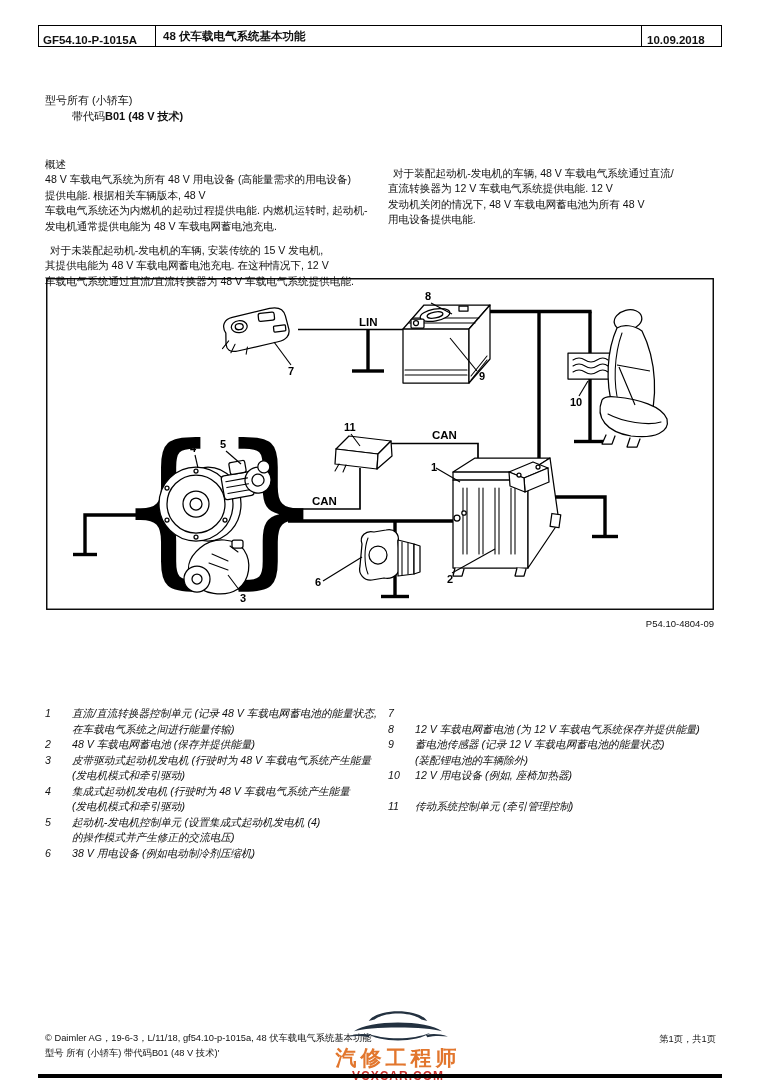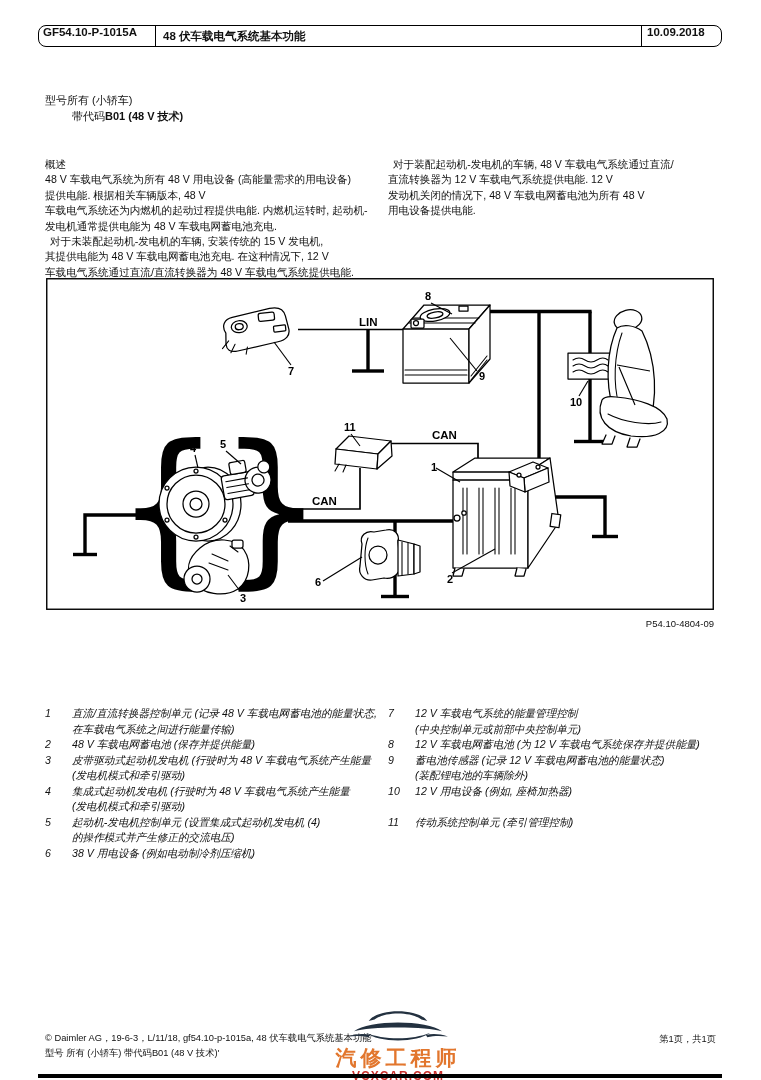--- a/index.html
+++ b/index.html
@@ -2,33 +2,33 @@
 <html><head>
 <meta charset="utf-8">
 <style>
   html,body{margin:0;padding:0;background:#fff;}
   .page{position:relative;width:761px;height:1080px;background:#fff;overflow:hidden;
         font-family:"Liberation Sans","DejaVu Sans",sans-serif;color:#111;}
   
   .hdr{position:absolute;left:38px;top:25px;width:684px;height:22px;box-sizing:border-box;
        border-top:1.6px solid #000;border-bottom:1.6px solid #000;
        border-left:1.2px solid #000;border-right:1.2px solid #000;
-       display:flex;align-items:flex-start;font-size:11.5px;font-weight:bold;border-radius:8px;}
+       display:flex;align-items:flex-end;font-size:11.5px;font-weight:bold;}
   .hdr .c1{width:112px;padding-left:4px;flex:none;}
   .hdr .c2{flex:1;height:100%;display:flex;align-items:center;padding-left:7px;
            border-left:1.2px solid #000;border-right:1.2px solid #000;}
   .hdr .c3{width:74px;padding-left:5px;flex:none;}
   
   .model{position:absolute;left:45px;top:92px;font-size:11px;line-height:16px;}
   .model .ind{padding-left:27px;}
   
   .col{position:absolute;font-size:10.6px;line-height:15.4px;white-space:nowrap;}
   #ovl{left:45px;top:157px;width:340px;}
   #ovr{left:388px;top:157px;width:335px;}
-  .col .ind-sm{padding-left:5px;}
+  .col .ind-sm{padding-left:5px;margin-top:9px;}
   
   .figwrap{position:absolute;left:46px;top:278px;width:668px;height:332px;}
   .frame{fill:none;stroke:#000;stroke-width:1.4;}
   .w{stroke:#000;stroke-width:3.4;fill:none;}
   .t{stroke:#000;stroke-width:1.7;fill:none;}
   .ld{stroke:#000;stroke-width:1.15;fill:none;}
   .c{fill:#fff;stroke:#000;stroke-width:1.25;stroke-linejoin:round;stroke-linecap:round;}
   .cn{fill:none;stroke:#000;stroke-width:1.05;stroke-linejoin:round;stroke-linecap:round;}
   .n{font:bold 11px "Liberation Sans",sans-serif;fill:#000;}
   .bus{font:bold 11.5px "Liberation Sans",sans-serif;fill:#000;}
@@ -284,24 +284,20 @@
       <span class="num">6</span>
       <span>
           <div>38 V 用电设备 (例如电动制冷剂压缩机)</div>
         </span>
     </div>
   </div>
 
   <div class="legend" id="lgr">
     <div class="li">
       <span class="num">7</span>
-      <span>
-        <div>12 V 车载电气系统的能量管理控制</div>
-          <div>(中央控制单元或前部中央控制单元)</div>
-      </span>
     </div>
     <div class="li">
       <span class="num">8</span>
       <span>
           <div>12 V 车载电网蓄电池 (为 12 V 车载电气系统保存并提供能量)</div>
         </span>
     </div>
     <div class="li">
       <span class="num">9</span>
       <span>

